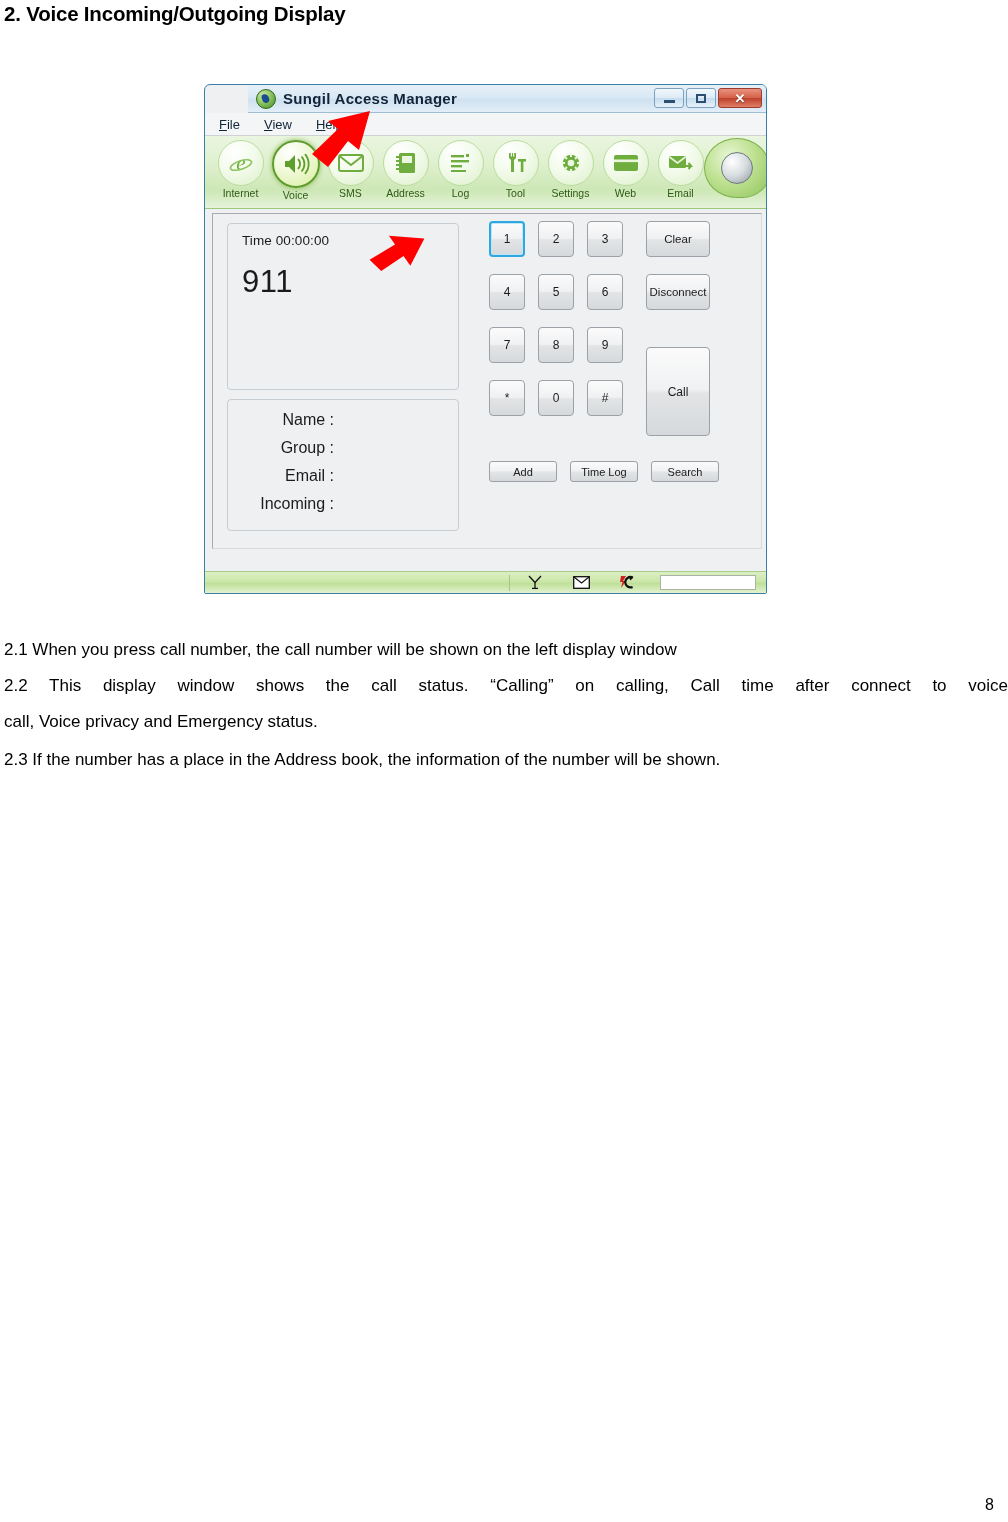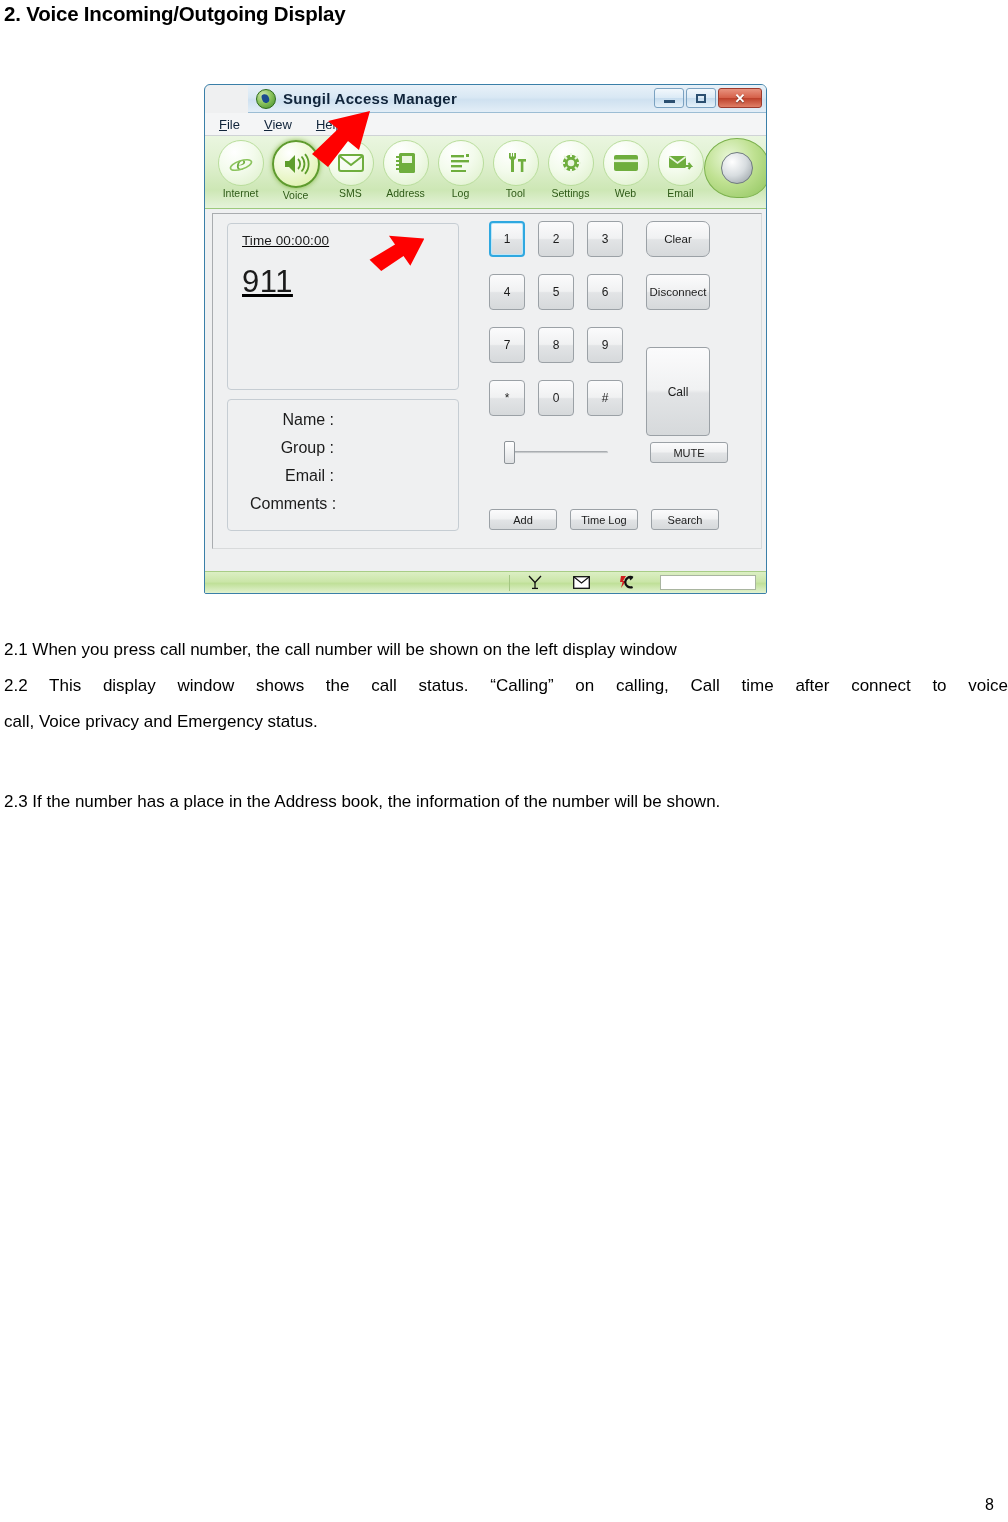--- a/index.html
+++ b/index.html
@@ -210,21 +210,20 @@
     top: 14px;
     width: 232px;
   }
   .display-box {
     height: 167px;
     border: 1px solid #c6cdd3;
     border-radius: 4px;
     background: #eff0f1;
     box-sizing: border-box;
     padding: 9px 0 0 14px;
-    text-decoration: underline;
   }
   .time-text {
     font-size: 13.5px;
     color: #1b1b1b;
     letter-spacing: 0.1px;
   }
   .big-number {
     font-size: 31px;
     color: #1b1b1b;
     margin-top: 16px;
@@ -366,21 +365,21 @@
   .body-text {
     position: absolute;
     left: 4px;
     width: 1004px;
     font-size: 17px;
     line-height: 36px;
     color: #000;
   }
   .p1 { top: 632px; }
   .p2 { top: 668px; width: 1004px; text-align: justify; }
-  .p3 { top: 784px; }
+  .p3 { top: 742px; }
 
   .page-num {
     position: absolute;
     right: 14px;
     bottom: 8px;
     font-size: 16px;
     color: #000;
   }
 </style>
 </head>
@@ -536,51 +535,46 @@
 
       <div class="leftcol">
         <div class="display-box">
           <div class="time-text">Time 00:00:00</div>
           <div class="big-number">911</div>
         </div>
         <div class="info-box">
           <div class="info-row">Name  :</div>
           <div class="info-row">Group :</div>
           <div class="info-row">Email :</div>
-          <div class="info-row">Comments :</div>
+          <div class="info-row">Incoming :</div>
         </div>
       </div>
 
       <div class="rightcol">
         <div class="keys">
           <div class="key digit focused" style="left:0px;  top:0px;">1</div>
           <div class="key digit" style="left:49px; top:0px;">2</div>
           <div class="key digit" style="left:98px; top:0px;">3</div>
-          <div class="key wide" style="left:157px;top:0px;border-radius:7px;">Clear</div>
+          <div class="key wide" style="left:157px;top:0px;">Clear</div>
 
           <div class="key digit" style="left:0px;  top:53px;">4</div>
           <div class="key digit" style="left:49px; top:53px;">5</div>
           <div class="key digit" style="left:98px; top:53px;">6</div>
           <div class="key wide" style="left:157px;top:53px;">Disconnect</div>
 
           <div class="key digit" style="left:0px;  top:106px;">7</div>
           <div class="key digit" style="left:49px; top:106px;">8</div>
           <div class="key digit" style="left:98px; top:106px;">9</div>
           <div class="key call" style="left:157px;top:106px;">Call</div>
 
           <div class="key digit" style="left:0px;  top:159px;">*</div>
           <div class="key digit" style="left:49px; top:159px;">0</div>
           <div class="key digit" style="left:98px; top:159px;">#</div>
         </div>
 
-        <div class="slider-row">
-          <div class="slider-track"></div>
-          <div class="slider-thumb"></div>
-          <div class="mute-btn">MUTE</div>
-        </div>
 
         <div class="bottom-btns">
           <div class="sm-btn">Add</div>
           <div class="sm-btn">Time Log</div>
           <div class="sm-btn">Search</div>
         </div>
       </div>
     </div>
 
     <div class="statusbar">

